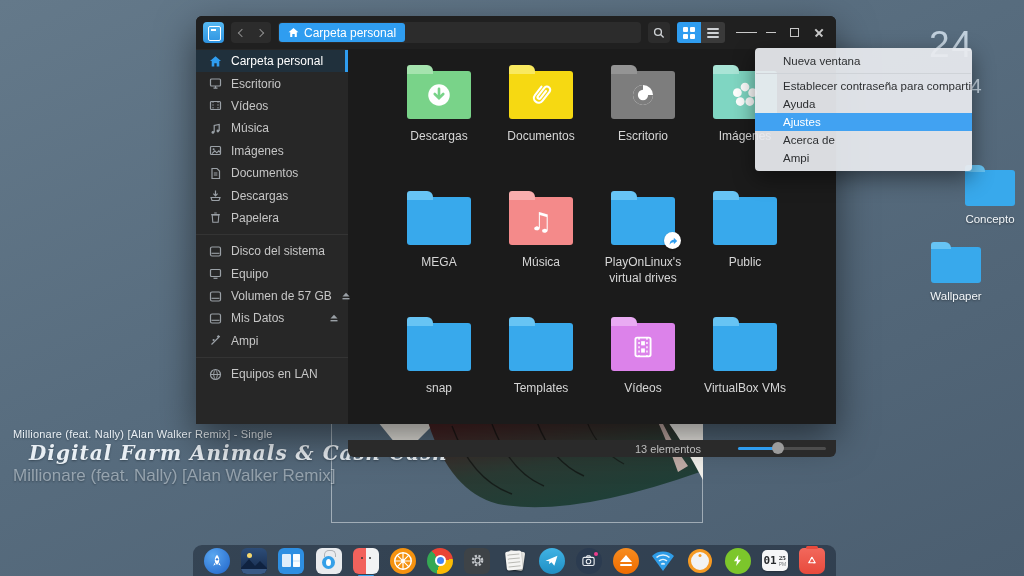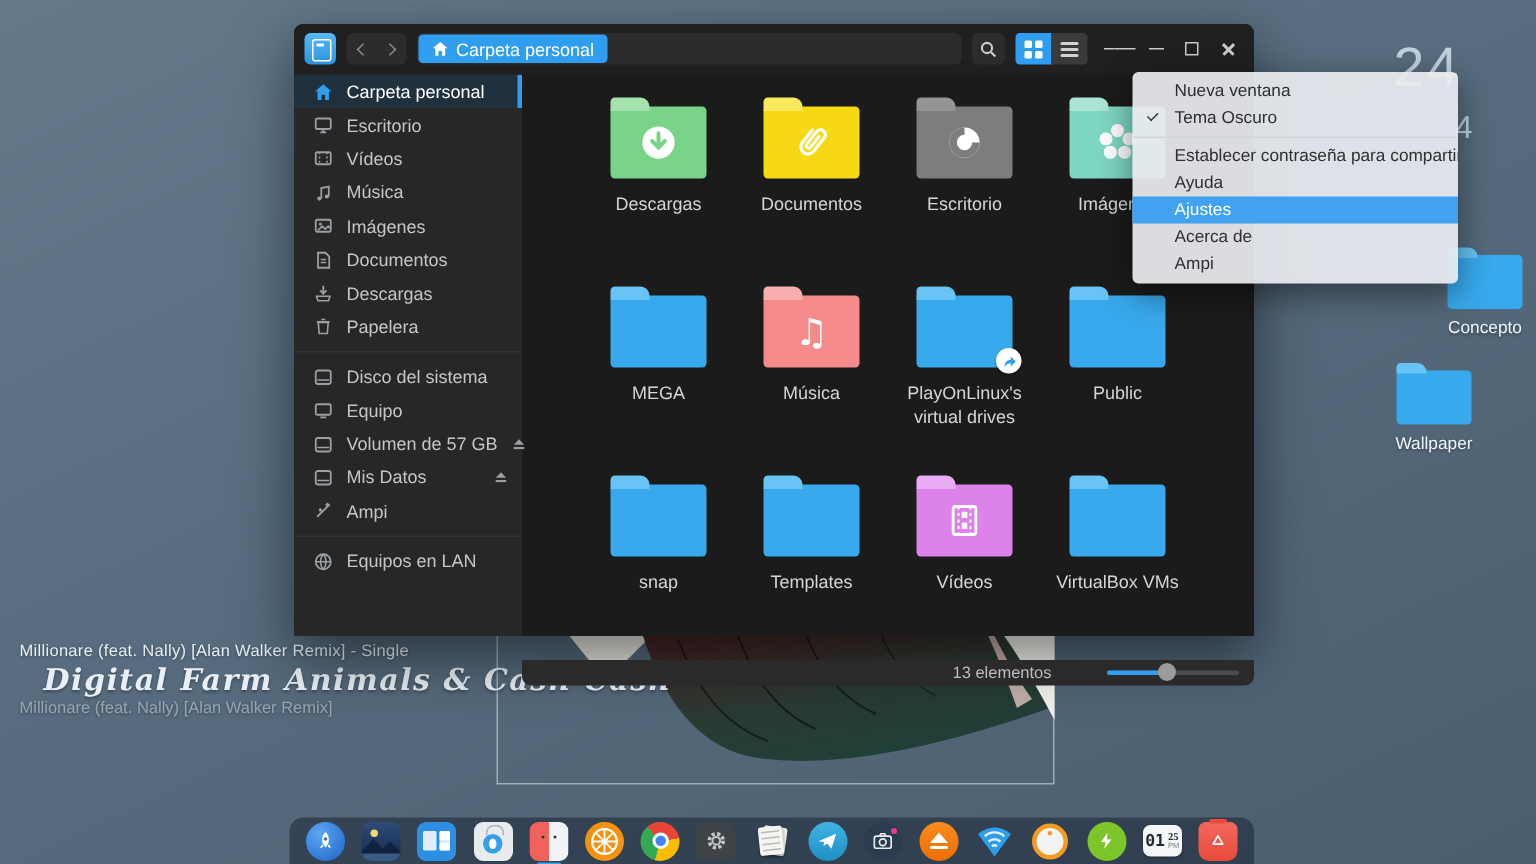--- a/index.html
+++ b/index.html
@@ -11,21 +11,21 @@
   .art-frame{position:absolute;left:331px;top:419px;width:372px;height:104px;
              border:1px solid rgba(240,243,246,.5);z-index:1}
   .art-frame svg{position:absolute;left:0;top:0}
 
   
   .music{position:absolute;left:13px;top:428px;z-index:1;color:#e9eff4;
          text-shadow:0 1px 2px rgba(20,30,40,.45)}
   .music .l1{font-size:11px;letter-spacing:.2px}
   .music .l2{font-family:"DejaVu Serif",serif;font-style:italic;font-weight:bold;
              font-size:20px;margin:1px 0 1px 16px;letter-spacing:1px}
-  .music .l3{font-size:11px;color:rgba(230,238,244,.5)}
+  .music .l3{font-size:17px;color:rgba(230,238,244,.5)}
 
   
   .clock-big{position:absolute;left:929px;top:24px;font-size:37px;z-index:2;
              color:rgba(213,227,238,.85);letter-spacing:2px}
   .clock-mid{position:absolute;left:1024px;top:63px;font-size:12px;z-index:2;color:rgba(213,227,238,.8)}
   .clock-small{position:absolute;left:970px;top:74px;font-size:21px;z-index:2;color:rgba(213,227,238,.85)}
 
   
   .desk-icon{position:absolute;width:66px;text-align:center;z-index:1;cursor:default}
   .desk-icon .flabel{margin-top:7px;font-size:11.5px;color:#f3f7fa;text-shadow:0 1px 2px rgba(0,0,0,.4)}
@@ -533,24 +533,20 @@
           <div class="slider-fill" style="width:45%"></div>
           <div class="slider-handle" style="left:45%"></div>
         </div>
       </div>
     </div>
   </div>
 </div>
 
 <div class="menu">
   <div class="menu-item">Nueva ventana</div>
-  <div class="menu-item">
-    <span class="checkmark"></span>
-    <span>Tema Oscuro</span>
-  </div>
   <div class="menu-sep"></div>
   <div class="menu-item">Establecer contraseña para compartir</div>
   <div class="menu-item">Ayuda</div>
   <div class="menu-item hl">Ajustes</div>
   <div class="menu-item">Acerca de</div>
   <div class="menu-item">Ampi</div>
 </div>
 
 <div class="dock">
   <div class="di di-launcher">

